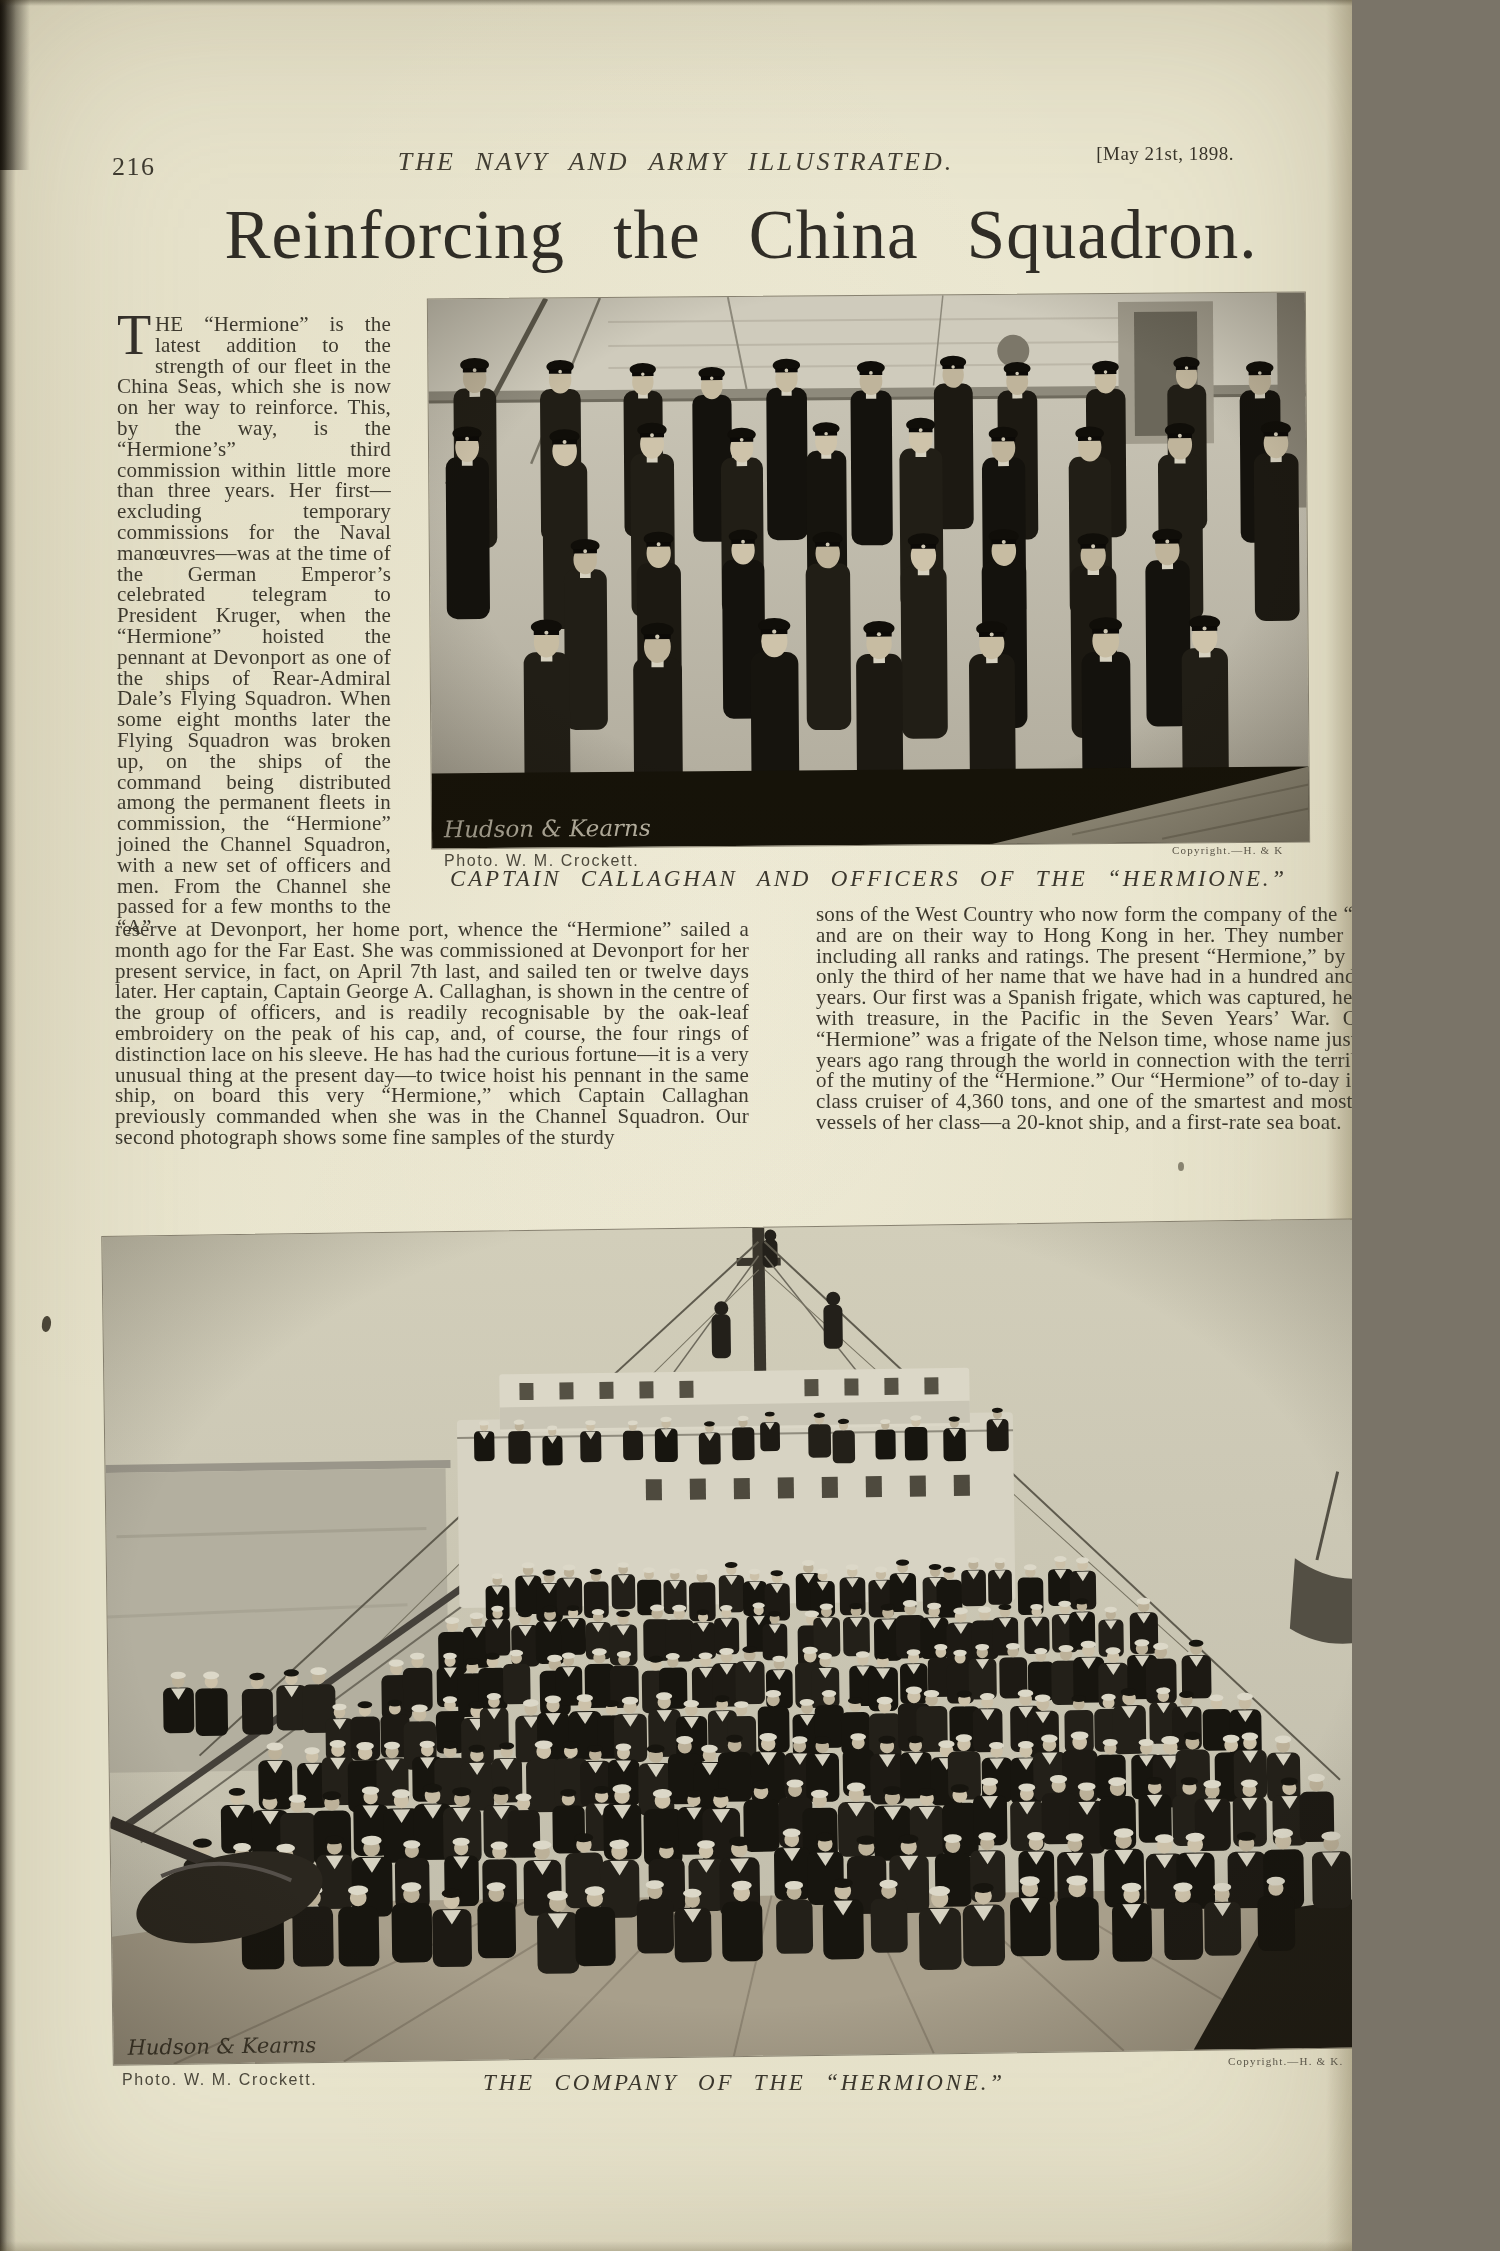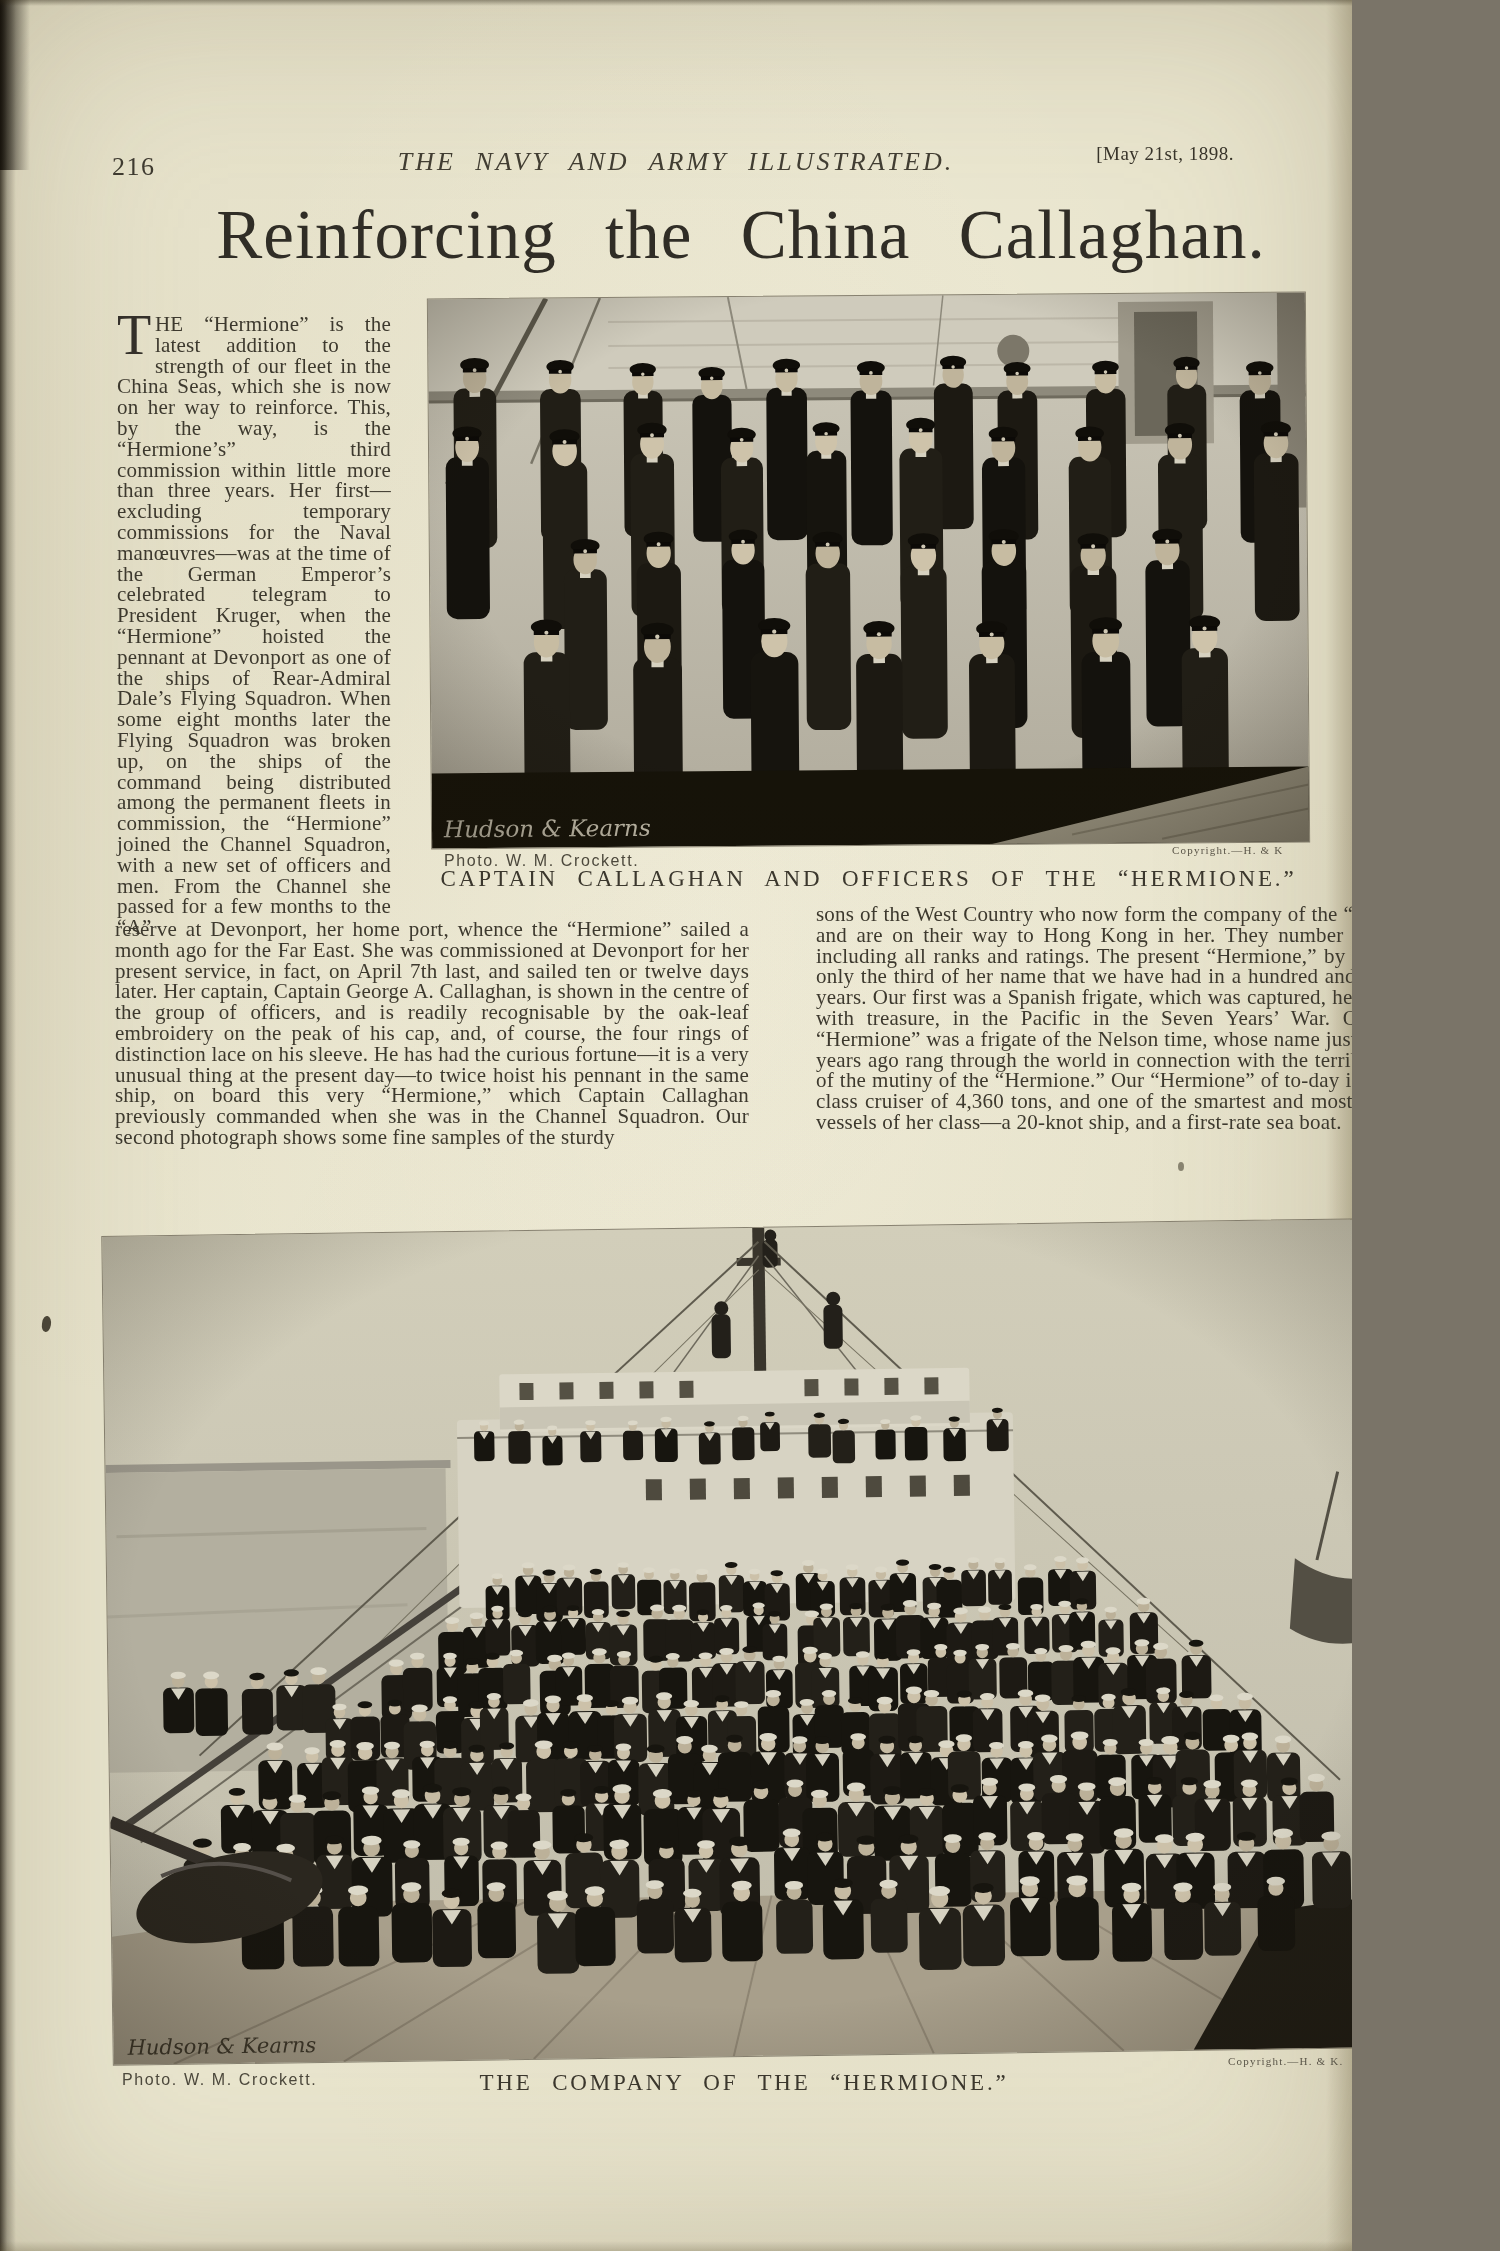--- a/index.html
+++ b/index.html
@@ -48,42 +48,42 @@
   .dropcap{float:left;font-size:56px;line-height:43px;height:46px;width:38px;color:#34302a;}
 
   .credit{position:absolute;font-family:"Liberation Sans", sans-serif;font-size:16px;
     letter-spacing:1.6px;color:#4c483c;}
   .credit1{left:444px;top:852px;}
   .credit2{left:122px;top:2071px;}
   .copyright{position:absolute;font-family:Liberation Serif, serif;font-size:11px;
     letter-spacing:1.2px;color:#5a5548;}
   .copyright1{left:1172px;top:844px;}
   .copyright2{left:1228px;top:2055px;}
-  .caption{position:absolute;text-align:center;font-size:23px;
+  .caption{position:absolute;text-align:center;font-style:italic;font-size:23px;
     letter-spacing:2.8px;word-spacing:11px;color:#3b372d;}
   .caption1{left:430px;top:866px;width:877px;}
   .caption2{left:108px;top:2070px;width:1272px;}
 </style>
 </head>
 <body>
 
 <div class="page">
   <div class="edge-left"></div>
   <div class="corner-tl"></div>
   <div class="edge-top"></div>
   <div class="edge-right"></div>
   <div class="edge-bottom"></div>
   <div class="ink-mark"></div>
   <div class="ink-dot"></div>
 
   <span class="pgnum">216</span>
   <span class="journal">THE NAVY AND ARMY ILLUSTRATED.</span>
   <span class="issuedate">[May 21st, 1898.</span>
 
-  <h1 class="headline">Reinforcing the China Callaghan.</h1>
+  <h1 class="headline">Reinforcing the China Squadron.</h1>
 
   <div class="photo photo1">
     <svg viewBox="0 0 877 549" preserveAspectRatio="none">
       <defs>
         <linearGradient id="wall1" x1="0" y1="0" x2="0" y2="1">
           <stop offset="0" stop-color="#ccc8b9"></stop>
             <stop offset="1" stop-color="#b0ab9c"></stop>
         </linearGradient>
         <radialGradient id="vg1" cx="50%" cy="45%" r="78%">
           <stop offset="58%" stop-color="rgba(24,18,8,0)"></stop>

